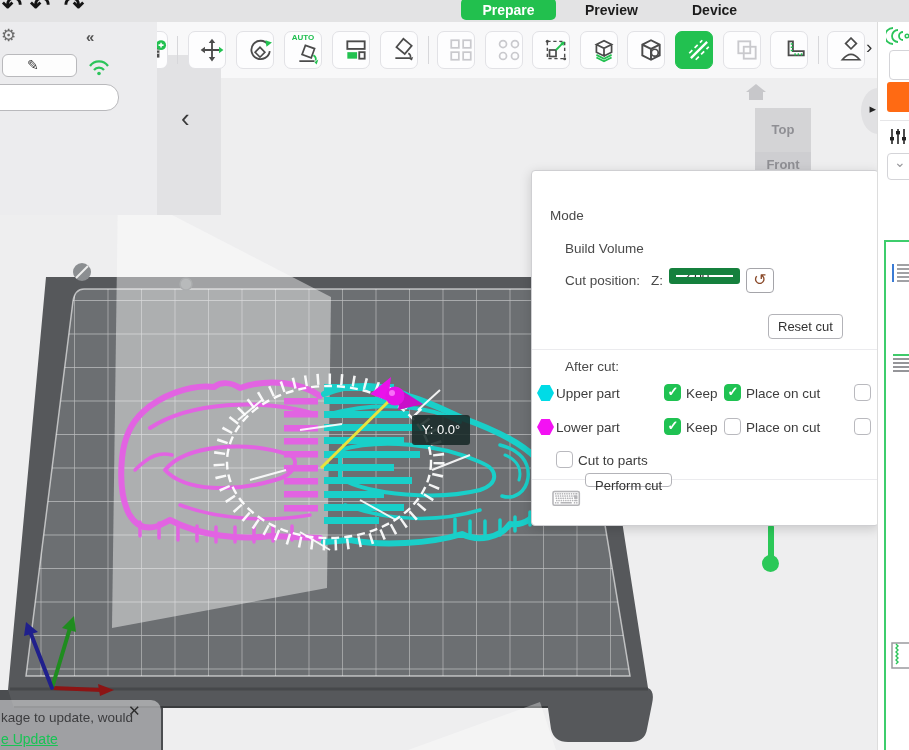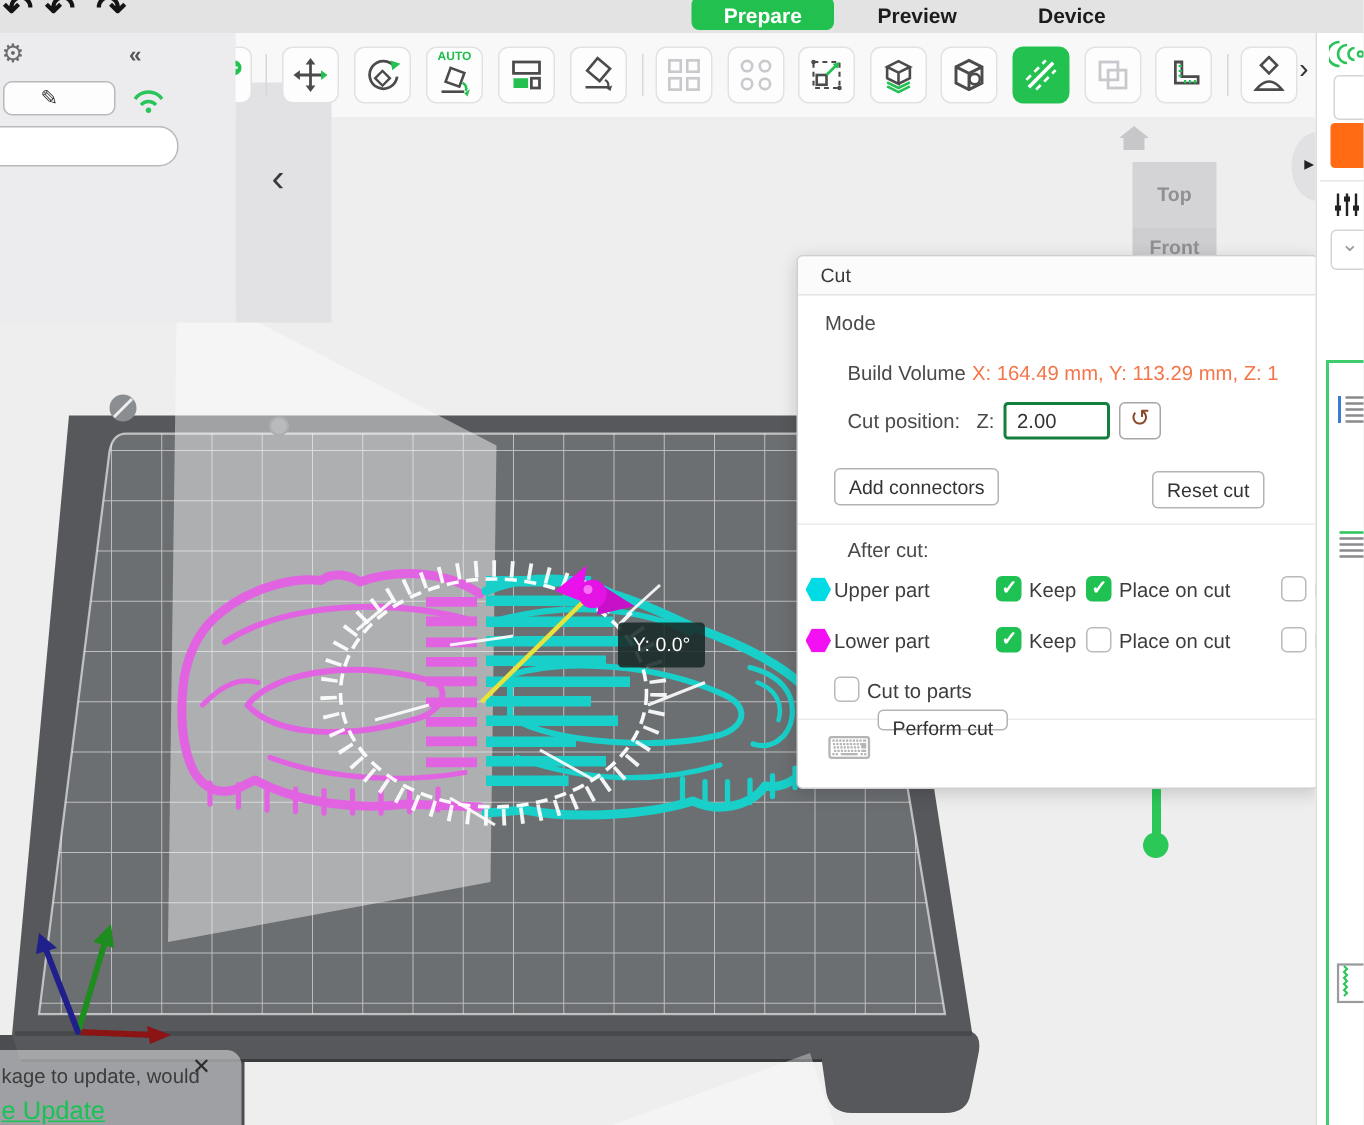--- a/index.html
+++ b/index.html
@@ -17,37 +17,37 @@
   #gear-ic{left:1px;top:3px;font-size:17px;color:#6b6b6b;}
   #collapse-ic{left:86px;top:6px;font-size:15px;font-weight:bold;color:#555;}
   #pencil-box{left:2px;top:32px;width:73px;height:21px;background:#fdfdfd;border:1px solid #b9b9bc;border-radius:6px;}
   #pencil-box span{position:absolute;left:24px;top:2px;font-size:14px;color:#333;}
   #searchbox{left:-18px;top:62px;width:135px;height:25px;background:#fff;border:1px solid #b9b9bc;border-radius:13px;}
   
   #toolbarbg{left:157px;top:22px;width:720px;height:56px;background:#f8f8f9;z-index:20;}
   #lstrip{left:157px;top:55px;width:64px;height:160px;background:#e2e2e4;z-index:21;}
   #lstrip span{position:absolute;left:24px;top:48px;font-size:26px;color:#3a3a3a;}
   .tbtn{position:absolute;top:31px;width:38px;height:38px;background:#fdfdfe;border:1px solid #e2e2e6;
-        border-radius:7px;box-sizing:border-box;display:flex;align-items:center;justify-content:center;z-index:22;}
+        border-radius:7px;box-sizing:border-box;display:flex;align-items:center;justify-content:flex-end;z-index:22;}
   .tbtn.active{background:#22c150;border-color:#22c150;}
   .tsep{position:absolute;top:36px;width:1px;height:28px;background:#d7d7da;z-index:22;}
   .autolbl{position:absolute;left:0;top:1px;width:100%;text-align:center;font-size:8px;font-weight:bold;color:#1fbe4f;}
   #tb-more{left:866px;top:36px;font-size:19px;color:#333;z-index:22;}
   
   #cutdlg{left:531px;top:170px;width:346px;height:354px;background:#fff;border:1px solid #cfcfd2;
           border-radius:4px;box-shadow:0 3px 12px rgba(0,0,0,.16);z-index:50;overflow:hidden;font-size:13.5px;color:#333;}
   #dlg-title{position:absolute;left:0;top:0;width:100%;height:26px;background:#fbfbfb;border-bottom:1px solid #e3e3e5;
           line-height:26px;padding-left:15px;box-sizing:border-box;font-size:13px;color:#3a3a3a;}
   .dlbl{position:absolute;color:#4a4a4a;}
   #dd-mode{position:absolute;left:137px;top:31px;width:178px;height:26px;border:1px solid #9d9da2;border-radius:3px;
           background:#fff;box-sizing:border-box;line-height:24px;padding-left:9px;}
   #dd-mode .tri{position:absolute;right:9px;top:9px;width:0;height:0;border-left:6px solid transparent;
           border-right:6px solid transparent;border-top:8px solid #111;}
   #bv-val{position:absolute;left:116px;top:70px;color:#f4764a;white-space:nowrap;}
-  #cutz-input{position:absolute;left:137px;top:97px;width:71px;height:25px;border:2px solid #15803d;border-radius:3px;
+  #cutz-input{position:absolute;left:137px;top:97px;width:71px;height:15px;border:7px solid #15803d;border-radius:3px;
           box-sizing:border-box;font-size:13.5px;color:#333;padding-left:7px;font-family:"Liberation Sans",sans-serif;}
   #resetz{position:absolute;left:214px;top:97px;width:28px;height:25px;border:1px solid #a5a5aa;border-radius:4px;
           background:#fff;box-sizing:border-box;text-align:center;line-height:22px;}
   #resetz::after{content:"\21BA";color:#8a4a2a;font-size:16px;}
   .dbtn{position:absolute;height:25px;border:1px solid #b3b3b8;border-radius:4px;background:#fff;
           font-size:13px;color:#333;line-height:23px;padding:0 9px;box-sizing:border-box;}
   .dhr{position:absolute;left:0;width:100%;height:1px;background:#ebebee;}
   .hex{position:absolute;width:17px;height:16px;clip-path:polygon(25% 0,75% 0,100% 50%,75% 100%,25% 100%,0 50%);}
   .cb{position:absolute;width:17px;height:17px;border:1px solid #b9b9be;border-radius:4px;background:#fff;box-sizing:border-box;}
   .cb.on{background:#1fc252;border-color:#1fc252;}
@@ -72,21 +72,21 @@
   #home-ic{left:744px;top:82px;z-index:5;}
   #rnotch{left:861px;top:88px;width:17px;height:46px;background:#e1e1e3;border-radius:100% 0 0 100%/50% 0 0 50%;z-index:6;}
   #rnotch::after{content:"\25B8";position:absolute;right:2px;top:13px;color:#222;font-size:13px;}
   #zslider{left:768px;top:525px;width:6px;height:38px;background:#2bc858;border-radius:2px;z-index:45;}
   #zknob{left:762px;top:555px;width:17px;height:17px;background:#2bc858;border-radius:50%;z-index:45;}
   #tooltip{left:412px;top:415px;width:58px;height:30px;background:rgba(24,42,40,.88);border-radius:3px;z-index:8;
            color:#fff;font-size:13px;text-align:center;line-height:30px;}
   
   #toast{left:0;top:700px;width:161px;height:50px;background:rgba(243,243,245,.5);border-radius:0 10px 0 0;z-index:10;}
   #toast-l1{position:absolute;left:1px;top:10px;font-size:13.5px;color:#3c3c3e;white-space:nowrap;}
-  #toast-link{position:absolute;left:1px;top:31px;font-size:17px;color:#18c355;text-decoration:underline;white-space:nowrap;}
+  #toast-link{position:absolute;left:1px;top:31px;font-size:14px;color:#18c355;text-decoration:underline;white-space:nowrap;}
   #toast-close{position:absolute;left:128px;top:2px;font-size:15px;color:#2c2c2c;}
 </style>
 </head>
 <body>
 
 <svg id="scene" class="abs" width="909" height="728" viewBox="0 0 909 728">
   <defs>
     <pattern id="grid" width="33.5" height="33.5" patternUnits="userSpaceOnUse" x="7" y="10">
       <path d="M33.5,0 L0,0 0,33.5" fill="none" stroke="rgba(255,255,255,.55)" stroke-width="1.3"></path>
     </pattern>
@@ -364,33 +364,30 @@
 <div id="zslider" class="abs"></div>
 <div id="zknob" class="abs"></div>
 
 <div id="toast" class="abs">
   <span id="toast-close">✕</span>
   <div id="toast-l1">kage to update, would</div>
   <div id="toast-link">e Update</div>
 </div>
 
 <div id="cutdlg" class="abs">
-  <div id="dlg-title">Cut</div>
 
   <span class="dlbl" style="left:18px;top:37px">Mode</span>
 
   <span class="dlbl" style="left:33px;top:70px">Build Volume</span>
-  <span id="bv-val">X: 164.49 mm,  Y: 113.29 mm,  Z: 1</span>
 
   <span class="dlbl" style="left:33px;top:102px">Cut position:</span>
   <span class="dlbl" style="left:119px;top:102px">Z:</span>
   <input id="cutz-input" value="2.00" style="">
   <div id="resetz"></div>
 
-  <button class="dbtn" style="left:24px;top:141px">Add connectors</button>
   <button class="dbtn" style="left:236px;top:143px">Reset cut</button>
 
   <div class="dhr" style="top:178px"></div>
   <span class="dlbl" style="left:33px;top:188px">After cut:</span>
 
   <div class="hex" style="left:5px;top:214px;background:#00dbe6"></div>
   <span class="cblbl" style="left:24px;top:215px">Upper part</span>
   <div class="cb on" style="left:132px;top:213px"></div>
   <span class="cblbl" style="left:154px;top:215px">Keep</span>
   <div class="cb on" style="left:192px;top:213px"></div>

